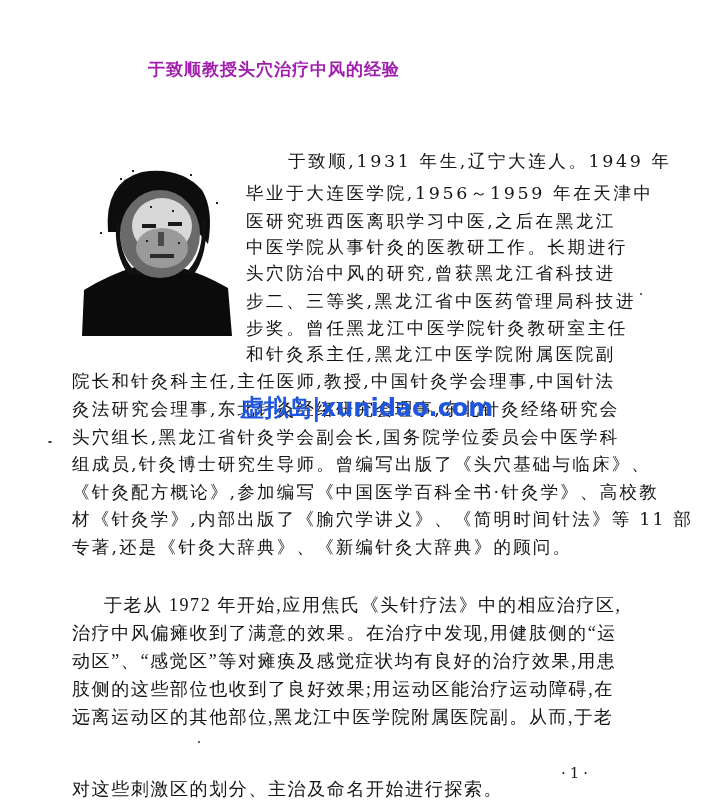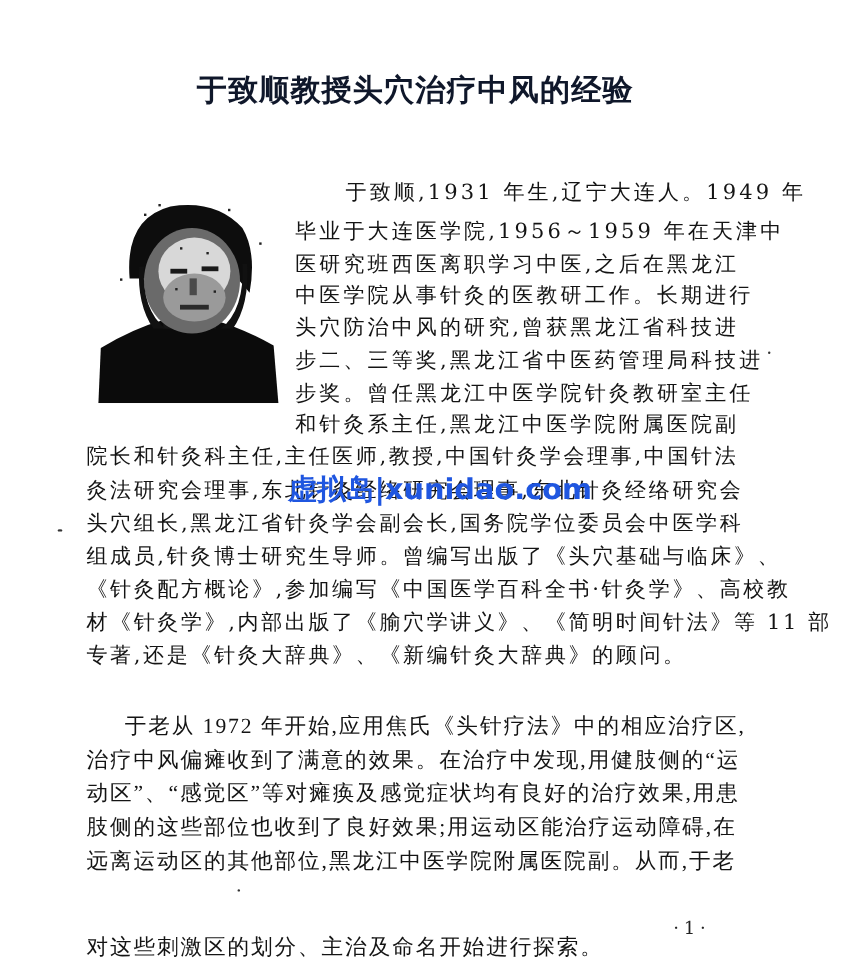--- a/index.html
+++ b/index.html
@@ -16,29 +16,29 @@
       color: #111111;
     }
     .page {
       position: absolute;
       left: 0; top: 0;
       width: 706px; height: 803px;
       background: #ffffff;
     }
     .title {
       position: absolute;
-      left: 164px;
+      left: 148px;
       top: 58px;
       width: 420px;
       font-family: "DejaVu Sans", "Liberation Sans", sans-serif;
       font-weight: bold;
-      font-size: 25px;
+      font-size: 17px;
       letter-spacing: 1px;
       white-space: nowrap;
-      color: #0f172a;
+      color: #a21caf;
     }
     .photo {
       position: absolute;
       left: 80px;
       top: 162px;
       width: 154px;
       height: 174px;
       background: #ffffff;
       overflow: hidden;
     }

